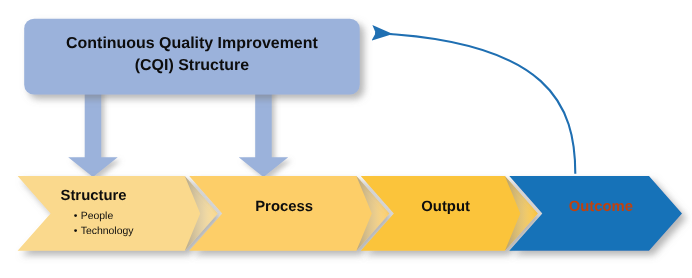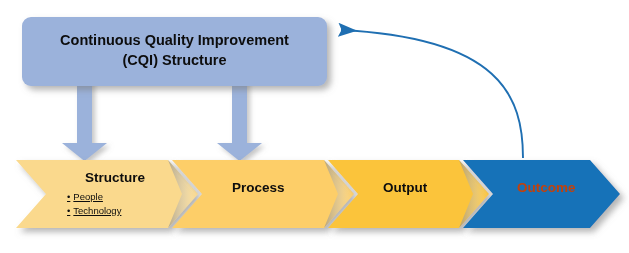--- a/index.html
+++ b/index.html
@@ -41,32 +41,32 @@
     font-weight: bold;
     color: #0d0d0d;
     line-height: 20px;
   }
   
   .chev-label {
     font-weight: bold;
     font-size: 13.5px;
     color: #0d0d0d;
   }
-  #structure-label { left: 85px; top: 170px; }
+  #structure-label { left: 55px; top: 170px; }
   #process-label   { left: 232px; top: 180px; }
   #output-label    { left: 383px; top: 180px; }
   #outcome-label   { left: 517px; top: 180px; color: #c2410c; }
   .bullets {
     left: 67px;
     top: 190px;
     font-size: 9.5px;
     color: #0d0d0d;
     line-height: 13.5px;
   }
-  .bullets div { white-space: nowrap; text-decoration: underline; }
+  .bullets div { white-space: nowrap; }
   .bullets .dot { margin-right: 3px; }
 </style>
 </head>
 <body>
 
 <div id="diagram">
 
   <svg width="629" height="253" viewBox="0 0 629 253">
     <defs>
 

